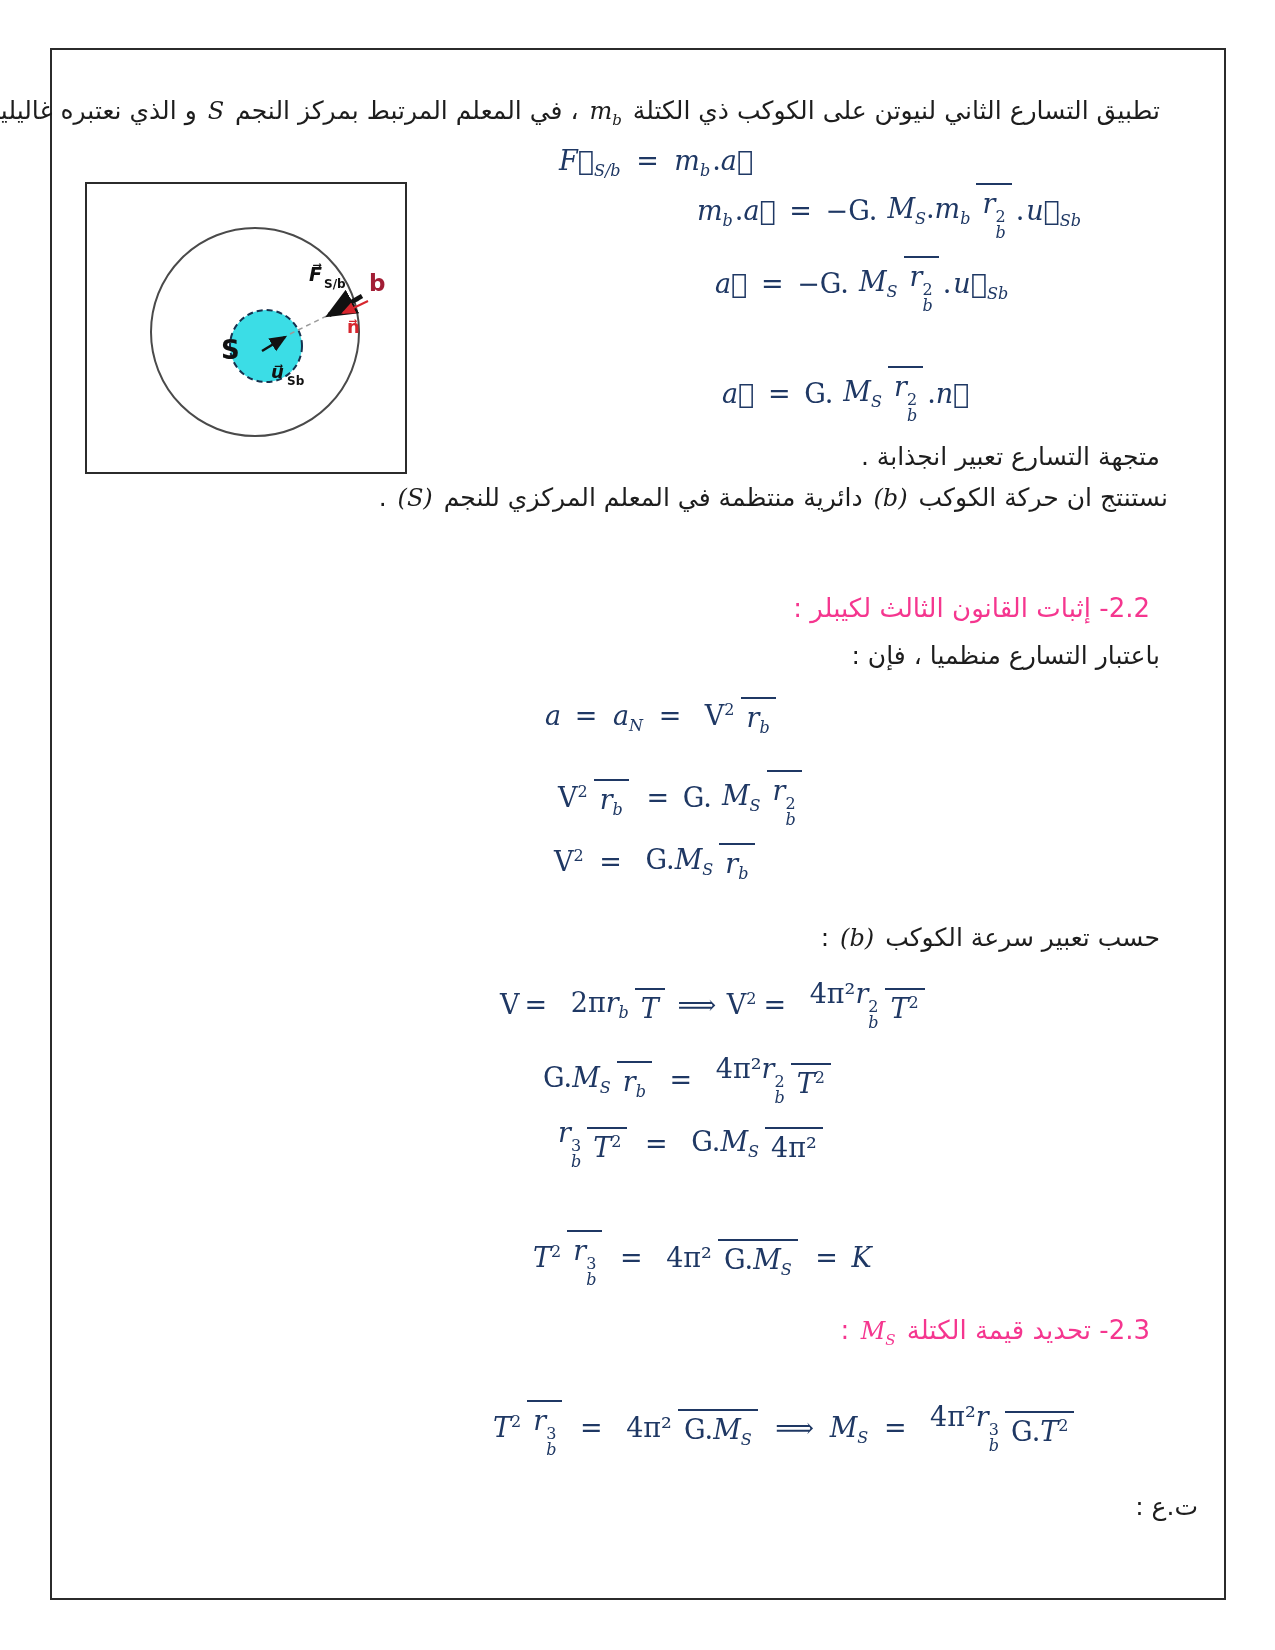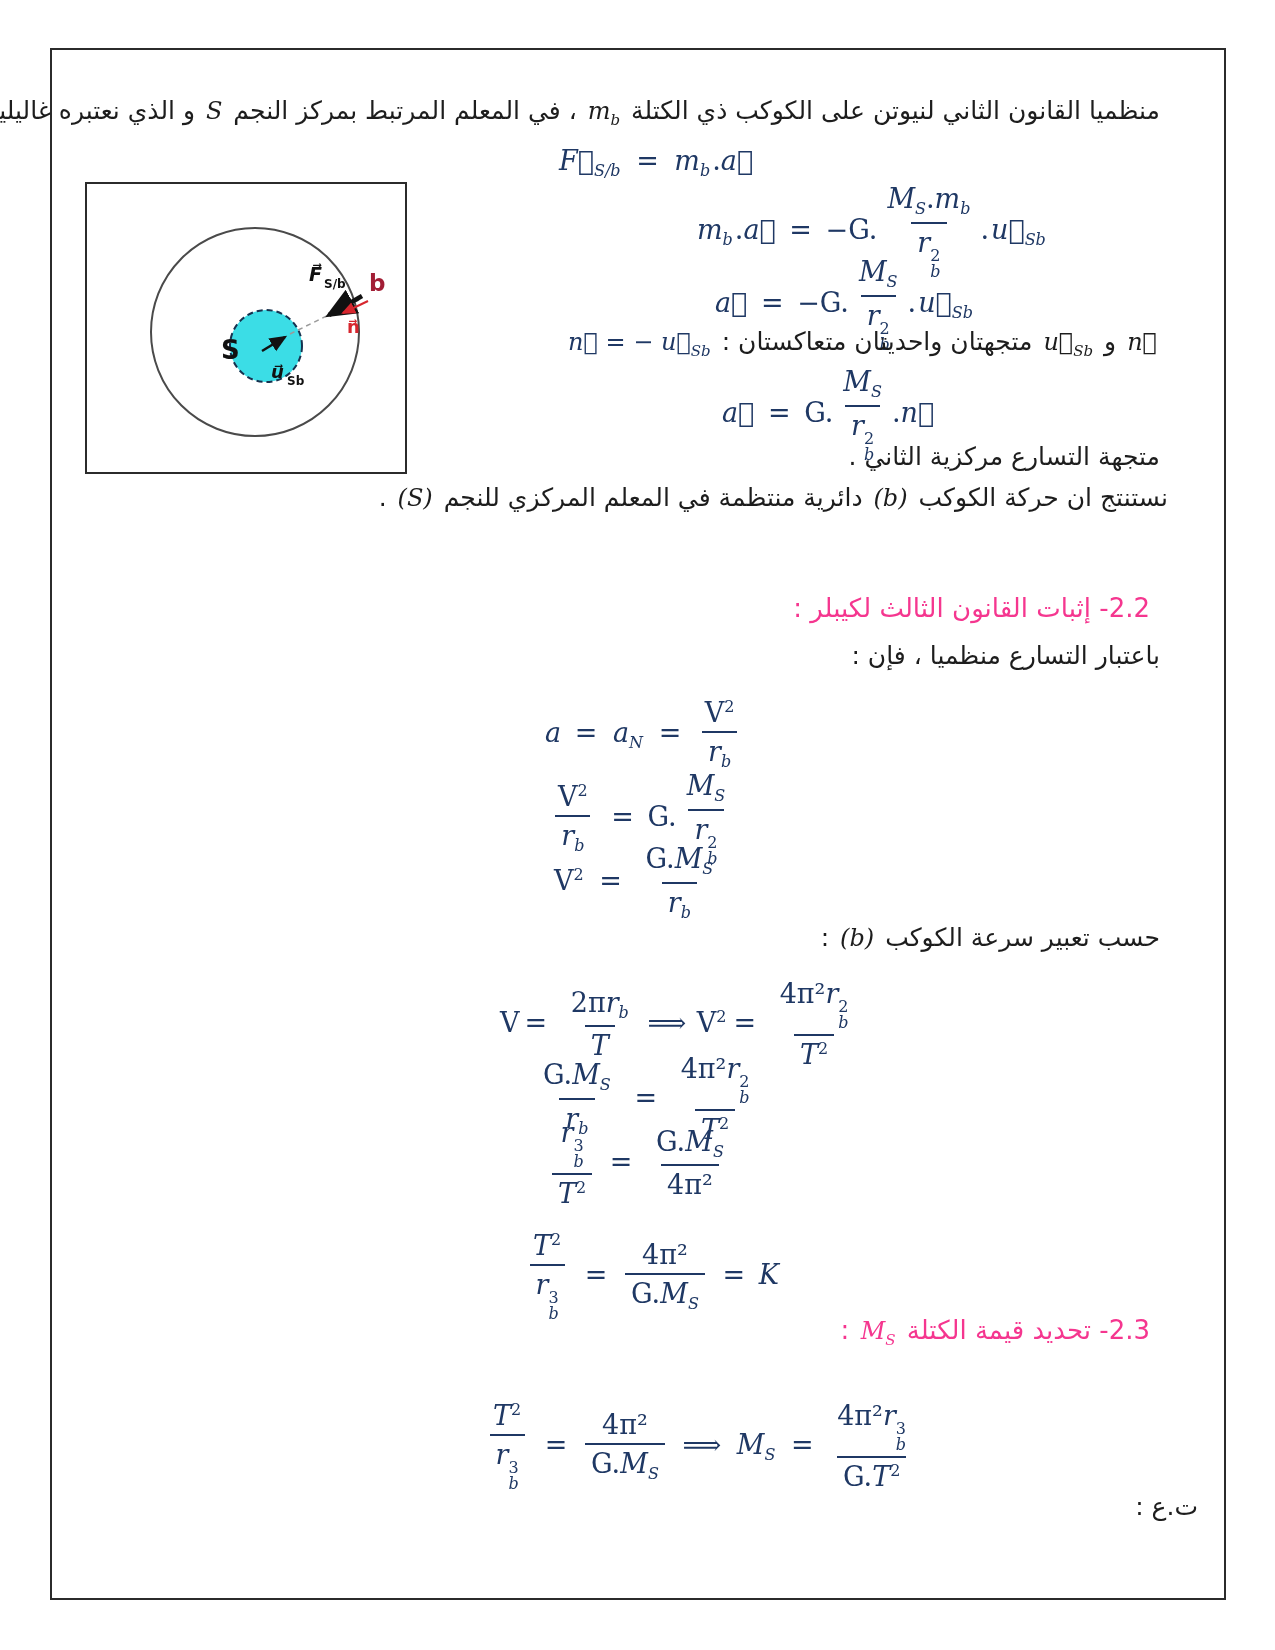--- a/index.html
+++ b/index.html
@@ -12,37 +12,37 @@
          font-style:italic;font-size:24px;padding:0 3px;}
   .imath sub{font-size:15px;font-style:italic;}
   
   .eq{position:absolute;color:#1F3864;font-family:"DejaVu Serif","Liberation Serif",serif;
       font-size:27px;white-space:nowrap;}
   .eq .it{font-style:italic;}
   .eq .up{font-style:normal;}
   .eq .g{display:inline-block;margin:0 2px;text-align:center;}
   .eq sub{font-size:16px;font-style:italic;}
   .eq sup{font-size:16px;font-style:normal;}
-  .frac{display:inline-flex;flex-direction:column;align-items:center;vertical-align:middle;margin:0 4px;}
+  .frac{display:inline-flex;flex-direction:row;align-items:center;vertical-align:middle;margin:0 4px;}
   .frac .num{padding:0 6px 3px;line-height:1.15;}
   .frac .den{border-top:2px solid #1F3864;padding:3px 6px 0;line-height:1.15;}
   .ss{display:inline-flex;flex-direction:column;align-items:flex-start;font-size:16px;line-height:1;
       vertical-align:-9px;}
   .ss .sp{font-style:normal;}
   .ss .sb{font-style:italic;}
   .sym{margin:0 5px;}
 </style>
 </head>
 <body>
 
 <div class="sheet">
   <div class="frame"></div>
 
   <div class="ar" style="right:115px;top:96px;">
-    <span>منظميا القانون الثاني لنيوتن على الكوكب ذي الكتلة</span>
+    <span>تطبيق التسارع الثاني لنيوتن على الكوكب ذي الكتلة</span>
     <span class="imath"><span>m</span><sub>b</sub></span>
     <span>، في المعلم  المرتبط بمركز النجم</span>
     <span class="imath"><span>S</span></span>
     <span>و الذي نعتبره غاليليا :</span>
   </div>
 
   <svg style="position:absolute;left:85px;top:182px;" width="322" height="292" viewBox="0 0 322 292">
     <defs>
       <marker id="mb" markerWidth="8" markerHeight="8" refX="6" refY="3" orient="auto">
         <path d="M0,0 L7,3 L0,6 Z" fill="#111"></path>
@@ -90,42 +90,35 @@
     <span class="sym">=</span>
     <span>−G.</span><span class="frac">
         <span class="num"><span class="it">M</span><sub>S</sub></span>
         <span class="den"><span class="it">r</span><span class="ss">
             <span class="sp">2</span>
             <span class="sb">b</span>
           </span></span>
       </span><span>.</span><span class="g"><span class="it">u⃗</span><sub>Sb</sub></span>
   </div>
 
-  <div class="ar" style="right:115px;top:327px;">
-    <span class="imath"><span>n⃗</span></span>
-    <span>و</span>
-    <span class="imath"><span>u⃗</span><sub>Sb</sub></span>
-    <span>متجهتان واحديتان متعاكستان :</span>
-    <span class="imath" style="color:#1F3864;"><span>n⃗</span> <span>=</span> <span>−</span> <span>u⃗</span><sub>Sb</sub></span>
-  </div>
 
   <div class="eq" style="left:722px;top:366px;">
     <span class="it">a⃗</span>
     <span class="sym">=</span>
     <span>G.</span><span class="frac">
         <span class="num"><span class="it">M</span><sub>S</sub></span>
         <span class="den"><span class="it">r</span><span class="ss">
             <span class="sp">2</span>
             <span class="sb">b</span>
           </span></span>
       </span><span>.</span><span class="it">n⃗</span>
   </div>
 
   <div class="ar" style="right:115px;top:442px;">
-    <span>متجهة التسارع مركزية الثاني .</span>
+    <span>متجهة التسارع تعبير انجذابة .</span>
   </div>
 
   <div class="ar" style="right:107px;top:483px;">
     <span>نستنتج ان حركة الكوكب</span>
     <span class="imath"><span>(b)</span></span>
     <span>دائرية منتظمة في المعلم المركزي للنجم</span>
     <span class="imath"><span>(S)</span></span>
     <span>.</span>
   </div>
 

